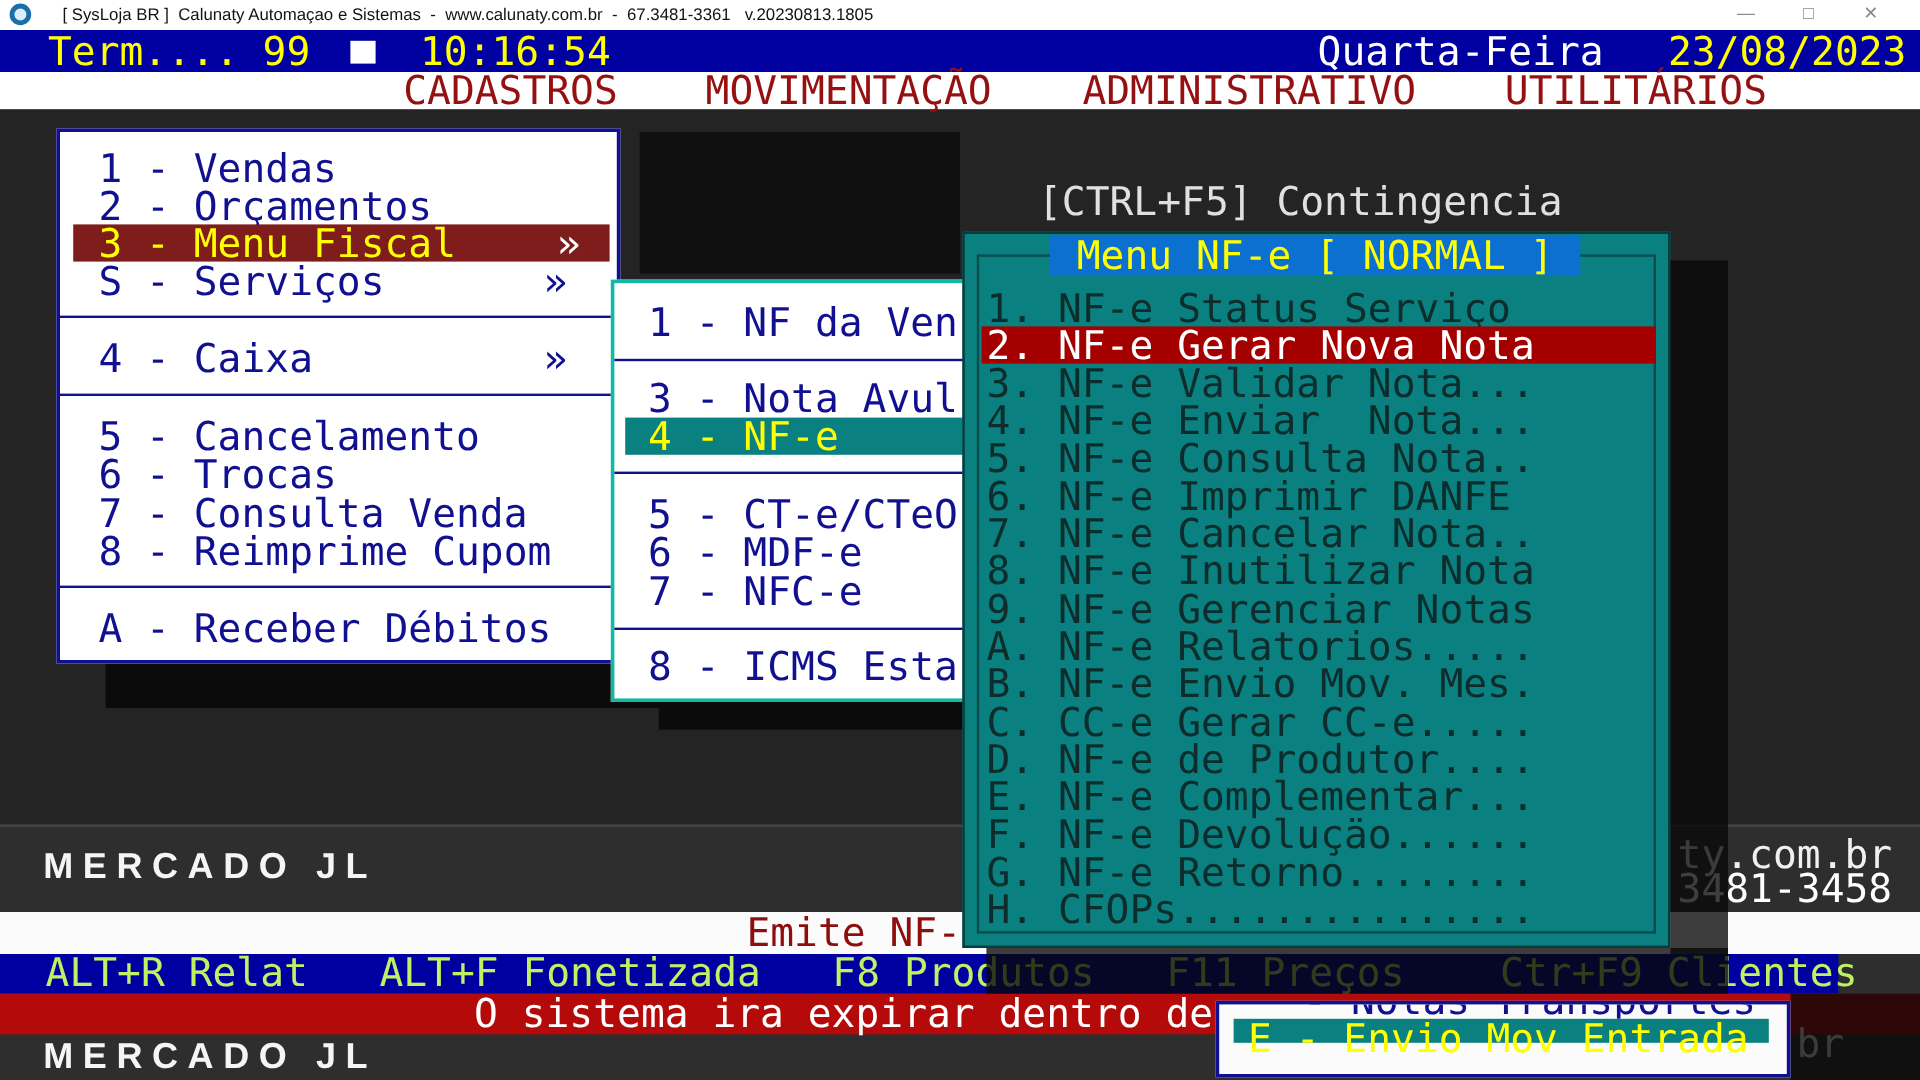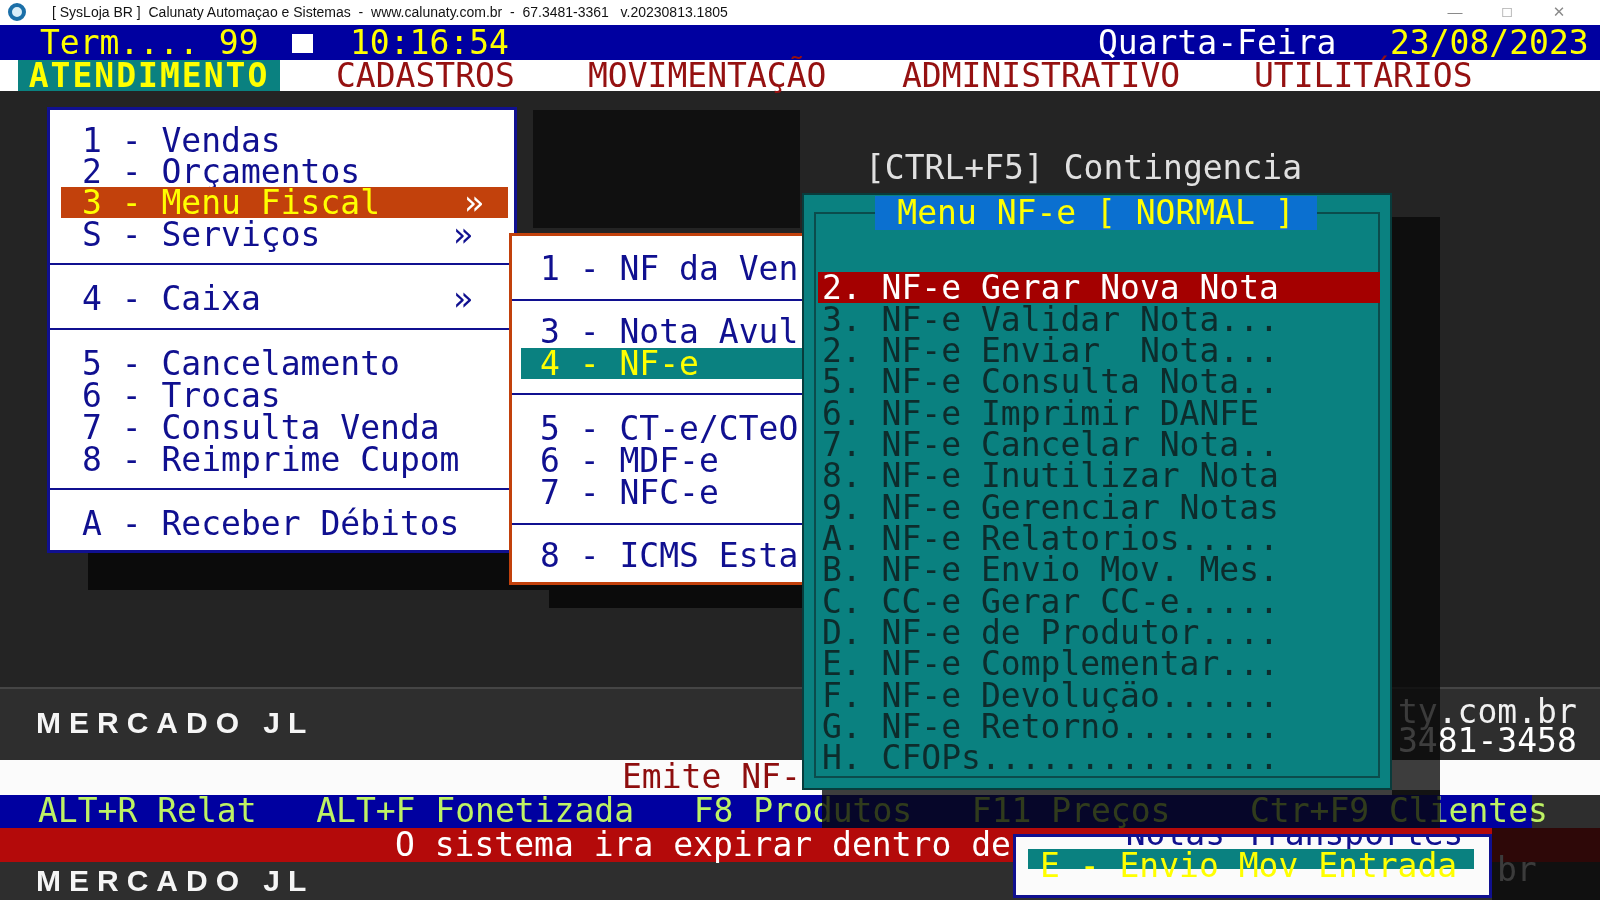--- a/index.html
+++ b/index.html
@@ -1,21 +1,21 @@
 <!DOCTYPE html>
 <html><head>
 <meta charset="utf-8">
 <style>
 *{margin:0;padding:0;box-sizing:border-box}
 html,body{width:1600px;height:900px;overflow:hidden;background:#242424;font-family:"Liberation Sans",sans-serif}
 .abs{position:absolute}
 .mono{font-family:"DejaVu Sans Mono",monospace;font-size:33px;line-height:35px;white-space:pre}
 .winctl{top:1px;width:34px;text-align:center;color:#8a8a8a;font-size:15px;line-height:22px;cursor:default}
 .m1row{position:absolute;left:0;width:464px;height:31px;line-height:31px;color:#101090;padding-left:32px;font-family:"DejaVu Sans Mono",monospace;font-size:33px;white-space:pre}
-.m1sel{left:11px;width:447px;padding-left:21px;background:#c2410c;color:#ffff00}
+.m1sel{left:11px;width:447px;padding-left:21px;background:#7f1d1d;color:#ffff00}
 .m1sep{position:absolute;left:0;width:464px;height:2px;background:#101090}
 .m2row{position:absolute;left:0;width:456px;height:31px;line-height:31px;color:#101090;padding-left:28px;font-family:"DejaVu Sans Mono",monospace;font-size:33px;white-space:pre}
 .m2sel{left:9px;width:447px;padding-left:19px;background:#0a8180;color:#ffff00}
 .m2sep{position:absolute;left:0;width:456px;height:2px;background:#101090}
 .m3row{position:absolute;left:18px;width:554px;height:31px;line-height:31px;color:#0d2c2c;font-family:"DejaVu Sans Mono",monospace;font-size:33px;white-space:pre}
 .m3sel{left:14px;width:562px;background:#a40000;color:#ffffff;padding-left:4px}
 .shadow{position:absolute;background:rgba(8,8,8,0.78);z-index:6}
 .brand{position:absolute;font-weight:bold;font-size:30px;letter-spacing:8px;color:#f5f5f5;font-family:"Liberation Sans",sans-serif}
 .arrow{position:absolute;top:0}
 </style>
@@ -32,21 +32,20 @@
 
 <div class="abs" style="left:0;top:25px;width:1600px;height:35px;background:#0000a0;z-index:1">
   <span class="abs mono" style="left:40px;top:0;color:#ffff00">Term.... 99</span>
   <div class="abs" style="left:292px;top:9px;width:21px;height:19px;background:#ffffff"></div>
   <span class="abs mono" style="left:350px;top:0;color:#ffff00">10:16:54</span>
   <span class="abs mono" style="left:1098px;top:0;color:#ffffff">Quarta-Feira</span>
   <span class="abs mono" style="left:1390px;top:0;color:#ffff00">23/08/2023</span>
 </div>
 
 <div class="abs" style="left:0;top:60px;width:1600px;height:31px;background:#ffffff;z-index:1">
-  <div class="abs mono" style="left:18px;top:0;width:262px;height:31px;line-height:31px;background:#0a8180;color:#ffff00;font-weight:bold;letter-spacing:2px;text-align:center">ATENDIMENTO</div>
   <span class="abs mono" style="left:336px;top:0;line-height:31px;color:#951111">CADASTROS</span>
   <span class="abs mono" style="left:588px;top:0;line-height:31px;color:#951111">MOVIMENTAÇÃO</span>
   <span class="abs mono" style="left:1254px;top:0;line-height:31px;color:#951111">UTILITÁRIOS</span>
   <span class="abs mono" style="left:902px;top:0;line-height:31px;color:#951111">ADMINISTRATIVO</span>
 </div>
 
 <div class="abs" style="left:0;top:688px;width:1600px;height:212px;background:#2e2e2e;z-index:0"></div>
 <div class="abs" style="left:0;top:687px;width:1600px;height:2px;background:#454545;z-index:0"></div>
 <div class="abs" style="left:533px;top:110px;width:267px;height:118px;background:#101010;z-index:1"></div>
 <div class="abs" style="left:88px;top:553px;width:470px;height:37px;background:#0b0b0b;z-index:1"></div>
@@ -79,39 +78,40 @@
   <div class="m1row" style="top:173px"><span>4 - Caixa</span><span class="arrow" style="left:403px;color:#101090">»</span></div>
   <div class="m1sep" style="top:218px"></div>
   <div class="m1row" style="top:238px"><span>5 - Cancelamento</span></div>
   <div class="m1row" style="top:270px"><span>6 - Trocas</span></div>
   <div class="m1row" style="top:302px"><span>7 - Consulta Venda</span></div>
   <div class="m1row" style="top:334px"><span>8 - Reimprime Cupom</span></div>
   <div class="m1sep" style="top:378px"></div>
   <div class="m1row" style="top:398px"><span>A - Receber Débitos</span></div>
 </div>
 
-<div class="abs" style="left:509px;top:233px;width:462px;height:352px;background:#ffffff;border:3px solid #c2410c;z-index:3">
+<div class="abs" style="left:509px;top:233px;width:462px;height:352px;background:#ffffff;border:3px solid #14b8a6;z-index:3">
   <div class="m2row" style="top:17px"><span>1 - NF da Ven</span></div>
   <div class="m2sep" style="top:63px"></div>
   <div class="m2row" style="top:80px"><span>3 - Nota Avul</span></div>
   <div class="m2row m2sel" style="top:112px"><span>4 - NF-e</span></div>
   <div class="m2sep" style="top:157px"></div>
   <div class="m2row" style="top:177px"><span>5 - CT-e/CTeO</span></div>
   <div class="m2row" style="top:209px"><span>6 - MDF-e</span></div>
   <div class="m2row" style="top:241px"><span>7 - NFC-e</span></div>
   <div class="m2sep" style="top:287px"></div>
   <div class="m2row" style="top:304px"><span>8 - ICMS Esta</span></div>
 </div>
 
 <div class="abs" style="left:802px;top:193px;width:590px;height:597px;background:#0a8180;border:2px solid #083c3c;z-index:5">
   <div class="abs" style="left:10px;top:17px;width:566px;height:566px;border:2px solid #0b4c4c"></div>
   <div class="abs mono" style="left:71px;top:1px;width:442px;height:34px;line-height:34px;background:#0b70d0;color:#ffff00;text-align:center">Menu NF-e [ NORMAL ]</div>
+  <div class="m3row" style="top:46px"><span>1. NF-e Status Serviço</span></div>
   <div class="m3row m3sel" style="top:77px"><span>2. NF-e Gerar Nova Nota</span></div>
   <div class="m3row" style="top:109px"><span>3. NF-e Validar Nota...</span></div>
-  <div class="m3row" style="top:140px"><span>2. NF-e Enviar  Nota...</span></div>
+  <div class="m3row" style="top:140px"><span>4. NF-e Enviar  Nota...</span></div>
   <div class="m3row" style="top:171px"><span>5. NF-e Consulta Nota..</span></div>
   <div class="m3row" style="top:203px"><span>6. NF-e Imprimir DANFE</span></div>
   <div class="m3row" style="top:234px"><span>7. NF-e Cancelar Nota..</span></div>
   <div class="m3row" style="top:265px"><span>8. NF-e Inutilizar Nota</span></div>
   <div class="m3row" style="top:297px"><span>9. NF-e Gerenciar Notas</span></div>
   <div class="m3row" style="top:328px"><span>A. NF-e Relatorios.....</span></div>
   <div class="m3row" style="top:359px"><span>B. NF-e Envio Mov. Mes.</span></div>
   <div class="m3row" style="top:391px"><span>C. CC-e Gerar CC-e.....</span></div>
   <div class="m3row" style="top:422px"><span>D. NF-e de Produtor....</span></div>
   <div class="m3row" style="top:453px"><span>E. NF-e Complementar...</span></div>

